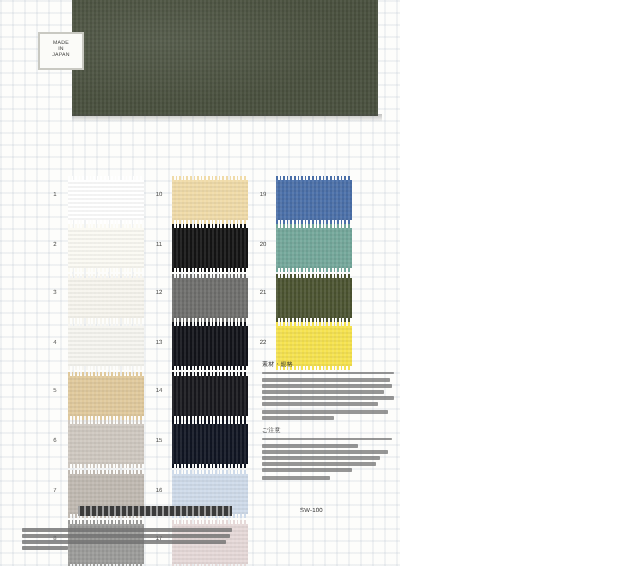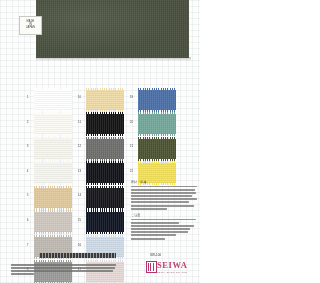--- a/index.html
+++ b/index.html
@@ -290,20 +290,13 @@
   </div>
   <div class="footcode">SW-100</div>
 
   <div class="footnote">
       <div class="ln" style="width: 100%;"></div>
       <div class="ln" style="width: 99%;"></div>
       <div class="ln" style="width: 97%;"></div>
       <div class="ln" style="width: 22%;"></div>
     </div>
 
-  <div class="brand">
-    <span class="mark">
-        <i></i>
-      </span>
-    <span class="name">SEIWA</span>
-    <span class="tag">SEIWA SHOJI CO.,LTD.</span>
-  </div>
 </div>
 
 </body></html>

